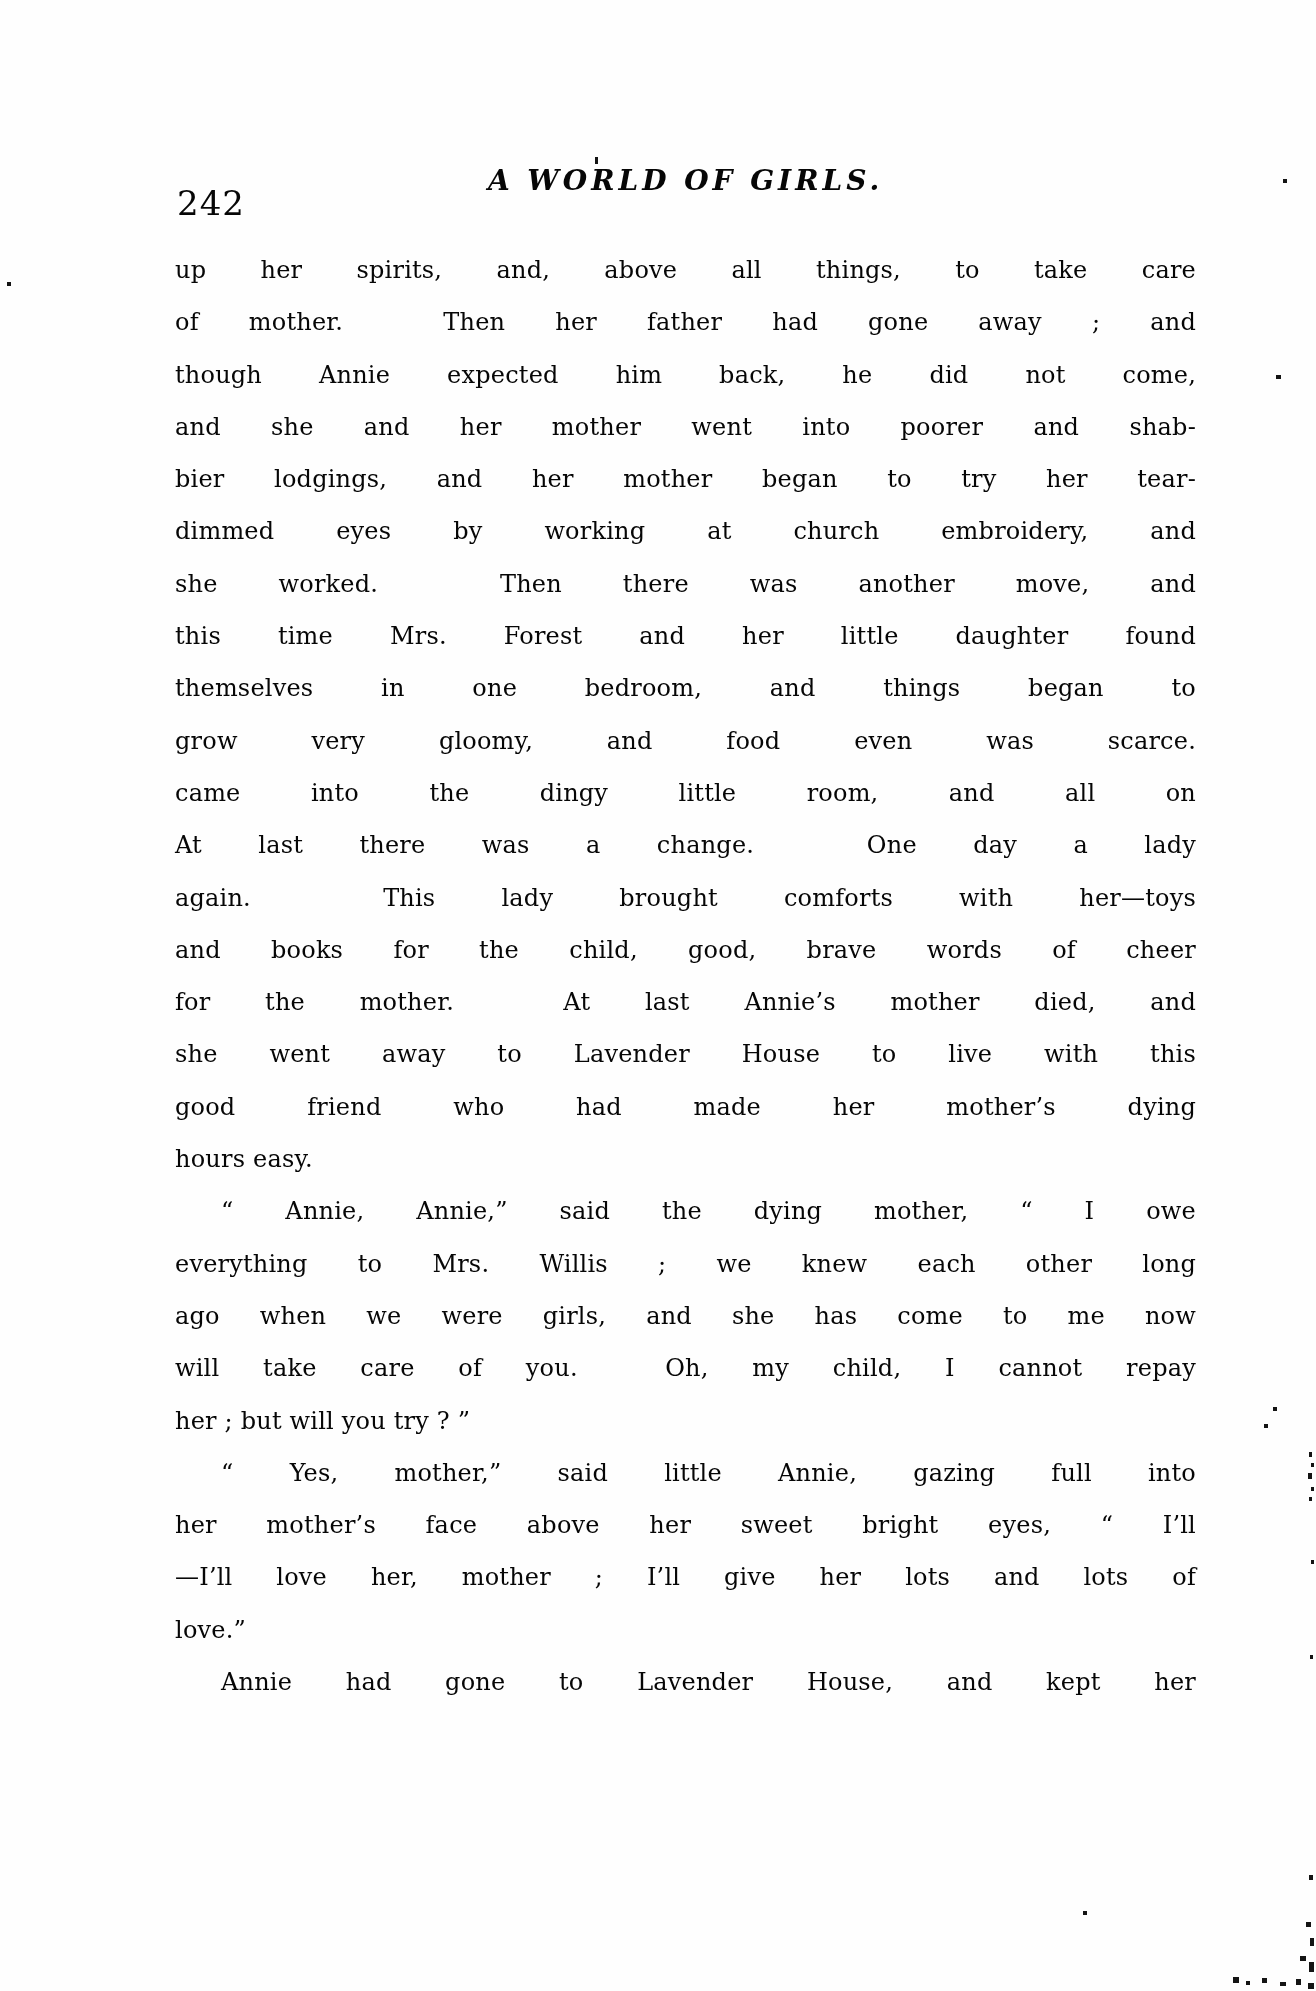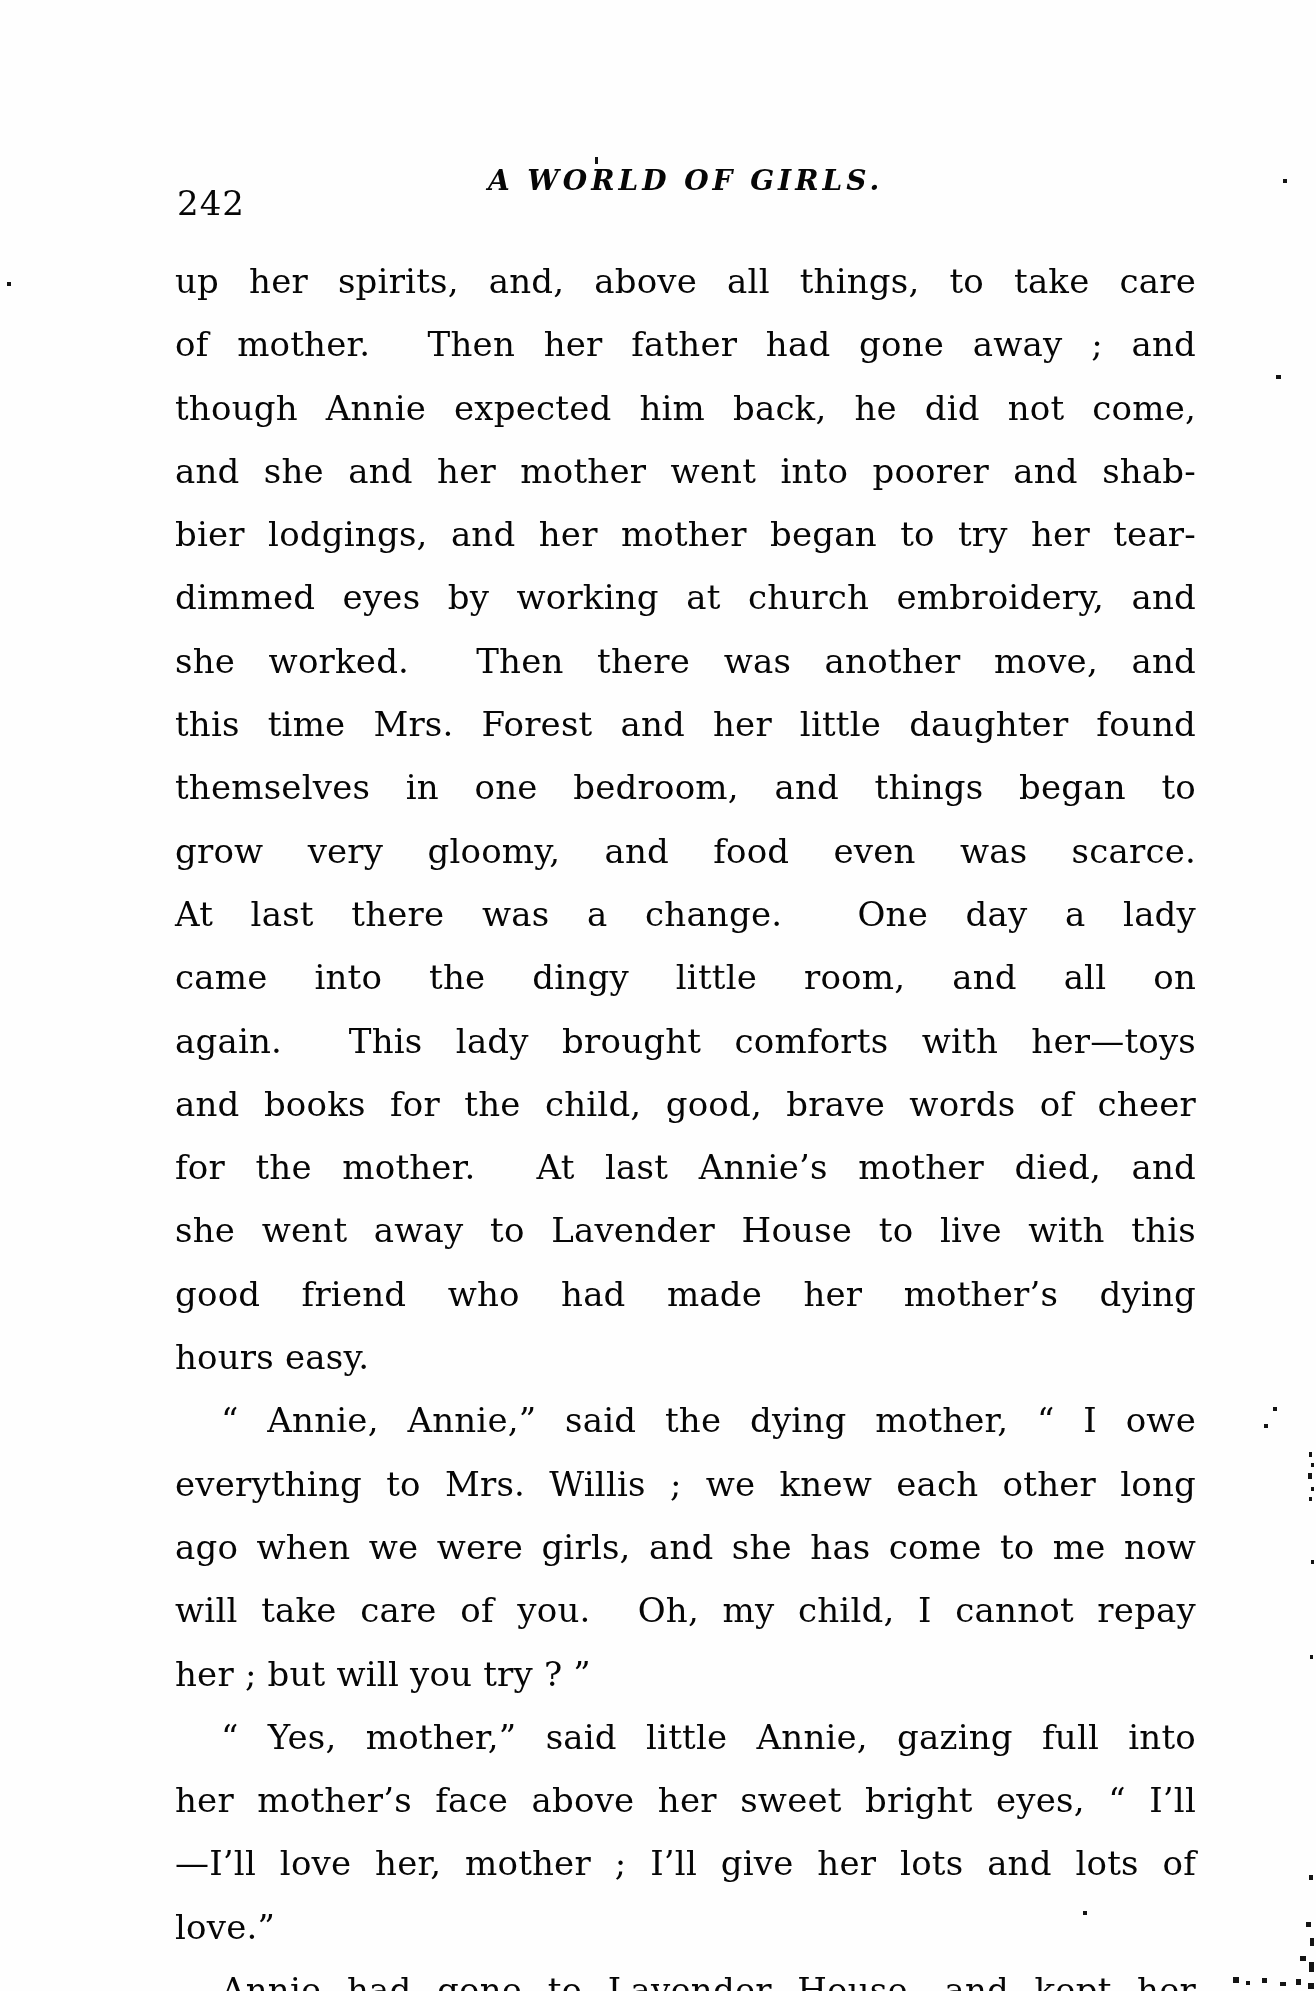--- a/index.html
+++ b/index.html
@@ -36,26 +36,25 @@
     white-space: nowrap;
   }
   .page-body {
     position: absolute;
     left: 175px; top: 244px;
     width: 1021px;
   }
   .line {
     height: 52.3px;
     line-height: 52.3px;
-    font-size: 34px;
+    font-size: 24px;
     letter-spacing: 0.2px;
     text-align: justify;
     text-align-last: justify;
     white-space: nowrap;
-    margin-top: 11px;
   }
   .line.indent { padding-left: 46px; }
   .line.end { text-align-last: left; white-space: normal; }
   .speck {
     position: absolute;
     background: #141414;
   }
 </style>
 </head>
 <body>
@@ -71,22 +70,22 @@
       <div class="line">up her spirits, and, above all things, to take care</div>
       <div class="line">of mother.&nbsp; Then her father had gone away ; and</div>
       <div class="line">though Annie expected him back, he did not come,</div>
       <div class="line">and she and her mother went into poorer and shab-</div>
       <div class="line">bier lodgings, and her mother began to try her tear-</div>
       <div class="line">dimmed eyes by working at church embroidery, and</div>
       <div class="line">she worked.&nbsp; Then there was another move, and</div>
       <div class="line">this time Mrs. Forest and her little daughter found</div>
       <div class="line">themselves in one bedroom, and things began to</div>
       <div class="line">grow very gloomy, and food even was scarce.</div>
+      <div class="line">came into the dingy little room, and all on</div>
       <div class="line">At last there was a change.&nbsp; One day a lady</div>
-      <div class="line">came into the dingy little room, and all on</div>
       <div class="line">again.&nbsp; This lady brought comforts with her—toys</div>
       <div class="line">and books for the child, good, brave words of cheer</div>
       <div class="line">for the mother.&nbsp; At last Annie’s mother died, and</div>
       <div class="line">she went away to Lavender House to live with this</div>
       <div class="line">good friend who had made her mother’s dying</div>
       <div class="line end">hours easy.</div>
       <div class="line indent">“ Annie, Annie,” said the dying mother, “ I owe</div>
       <div class="line">everything to Mrs. Willis ; we knew each other long</div>
       <div class="line">ago when we were girls, and she has come to me now</div>
       <div class="line">will take care of you.&nbsp; Oh, my child, I cannot repay</div>

